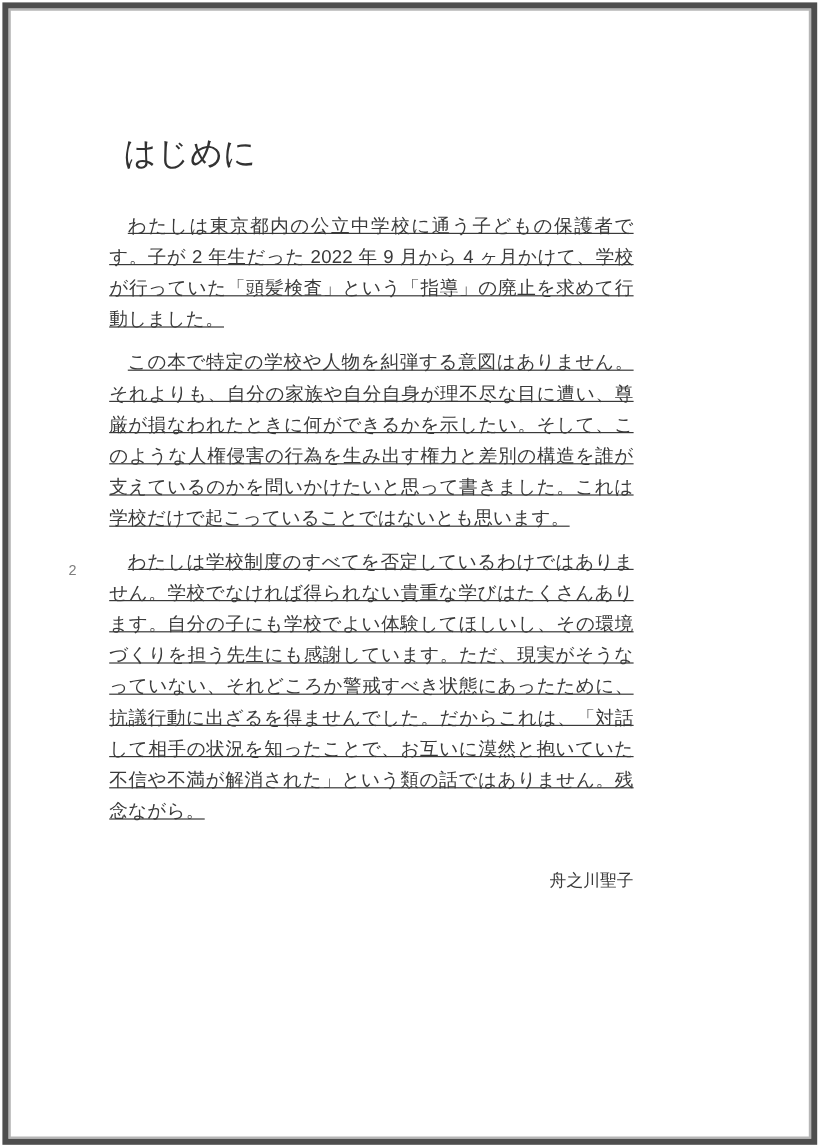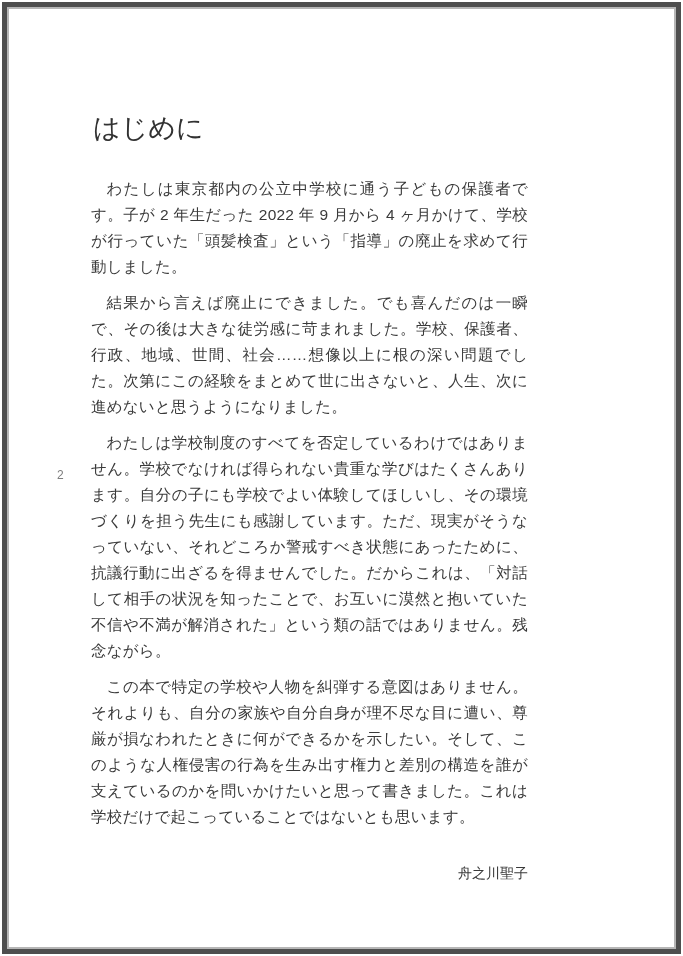--- a/index.html
+++ b/index.html
@@ -33,31 +33,32 @@
     position: absolute;
     left: 91px;
     top: 110px;
     width: 437px;
     color: #3a3a3a;
   }
   .title {
     font-size: 27px;
     font-weight: 400;
     color: #323232;
-    margin: 0 0 30px 2px;
+    margin: 0 0 30px 12px;
     letter-spacing: 0;
   }
   .para {
     font-size: 15.5px;
     line-height: 26px;
     margin: 0 0 10px 0;
     text-align: justify;
     text-indent: 1em;
     letter-spacing: 0.2px;
     color: #3a3a3a;
+    text-decoration: underline;
   }
   .signature {
     margin-top: 30px;
     text-align: right;
     font-size: 14px;
     line-height: 26px;
     color: #3a3a3a;
   }
 </style>
 </head>
@@ -66,22 +67,21 @@
 <div class="page">
   <div class="frame"></div>
 
   <div class="page-number">2</div>
 
   <main class="content">
     <h1 class="title">はじめに</h1>
 
     <p class="para">わたしは東京都内の公立中学校に通う子どもの保護者です。子が 2 年生だった 2022 年 9 月から 4 ヶ月かけて、学校が行っていた「頭髪検査」という「指導」の廃止を求めて行動しました。</p>
 
-    <p class="para">結果から言えば廃止にできました。でも喜んだのは一瞬で、その後は大きな徒労感に苛まれました。学校、保護者、行政、地域、世間、社会……想像以上に根の深い問題でした。次第にこの経験をまとめて世に出さないと、人生、次に進めないと思うようになりました。</p>
+
+    <p class="para">この本で特定の学校や人物を糾弾する意図はありません。それよりも、自分の家族や自分自身が理不尽な目に遭い、尊厳が損なわれたときに何ができるかを示したい。そして、このような人権侵害の行為を生み出す権力と差別の構造を誰が支えているのかを問いかけたいと思って書きました。これは学校だけで起こっていることではないとも思います。</p>
 
     <p class="para">わたしは学校制度のすべてを否定しているわけではありません。学校でなければ得られない貴重な学びはたくさんあります。自分の子にも学校でよい体験してほしいし、その環境づくりを担う先生にも感謝しています。ただ、現実がそうなっていない、それどころか警戒すべき状態にあったために、抗議行動に出ざるを得ませんでした。だからこれは、「対話して相手の状況を知ったことで、お互いに漠然と抱いていた不信や不満が解消された」という類の話ではありません。残念ながら。</p>
-
-    <p class="para">この本で特定の学校や人物を糾弾する意図はありません。それよりも、自分の家族や自分自身が理不尽な目に遭い、尊厳が損なわれたときに何ができるかを示したい。そして、このような人権侵害の行為を生み出す権力と差別の構造を誰が支えているのかを問いかけたいと思って書きました。これは学校だけで起こっていることではないとも思います。</p>
 
 
     <div class="signature">舟之川聖子</div>
   </main>
 </div>
 
 </body></html>

